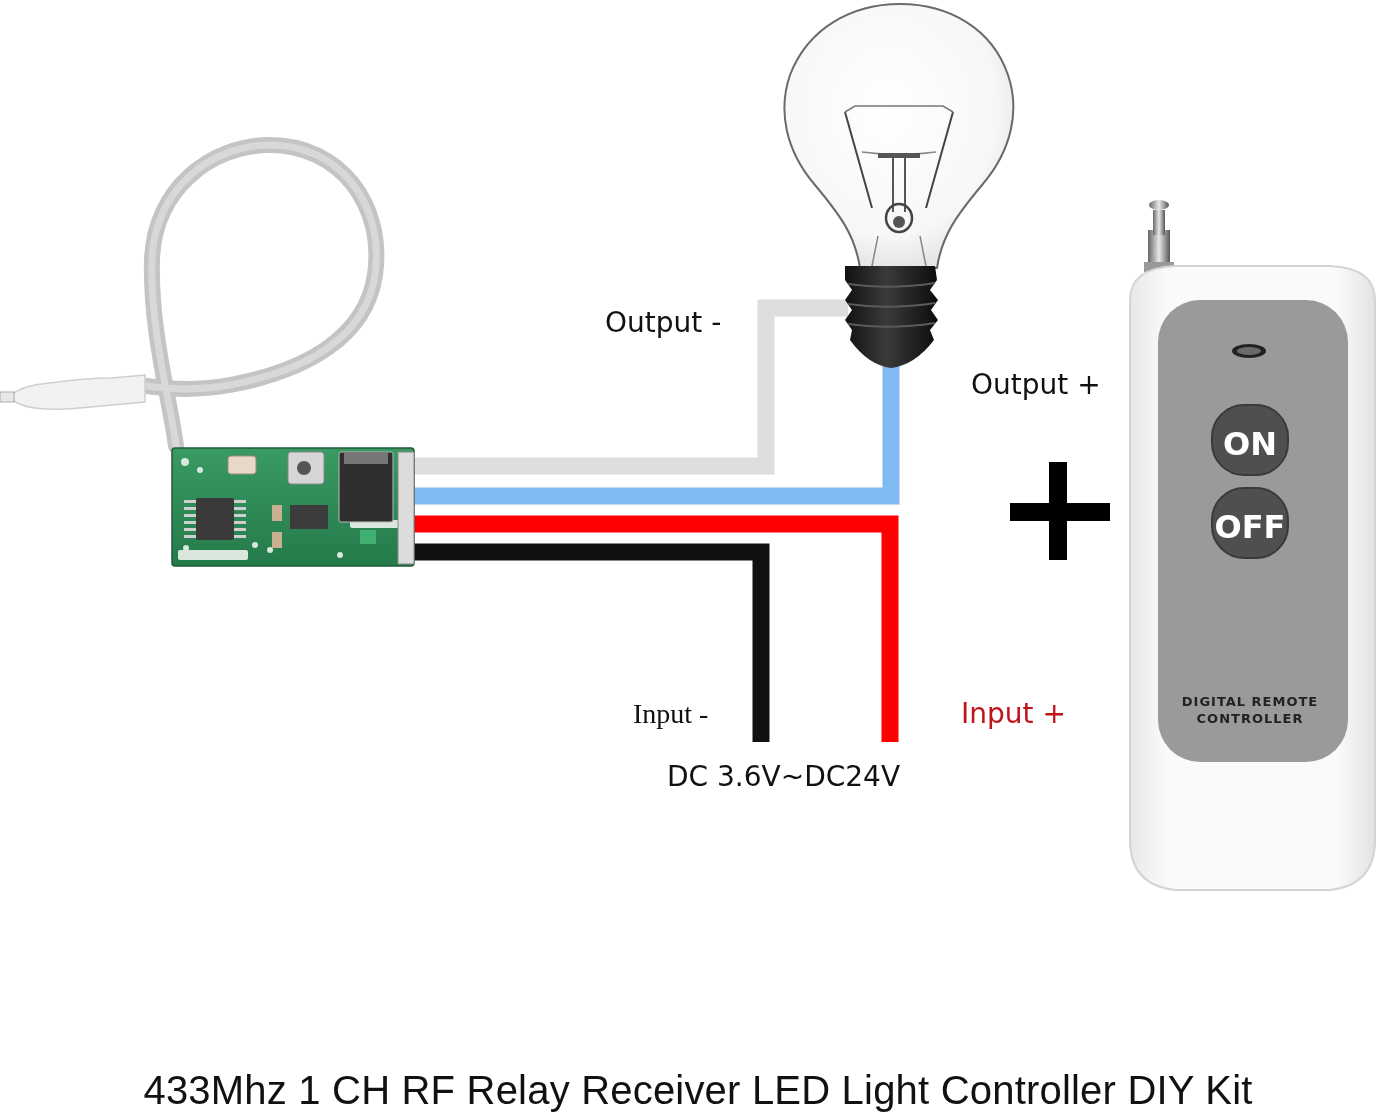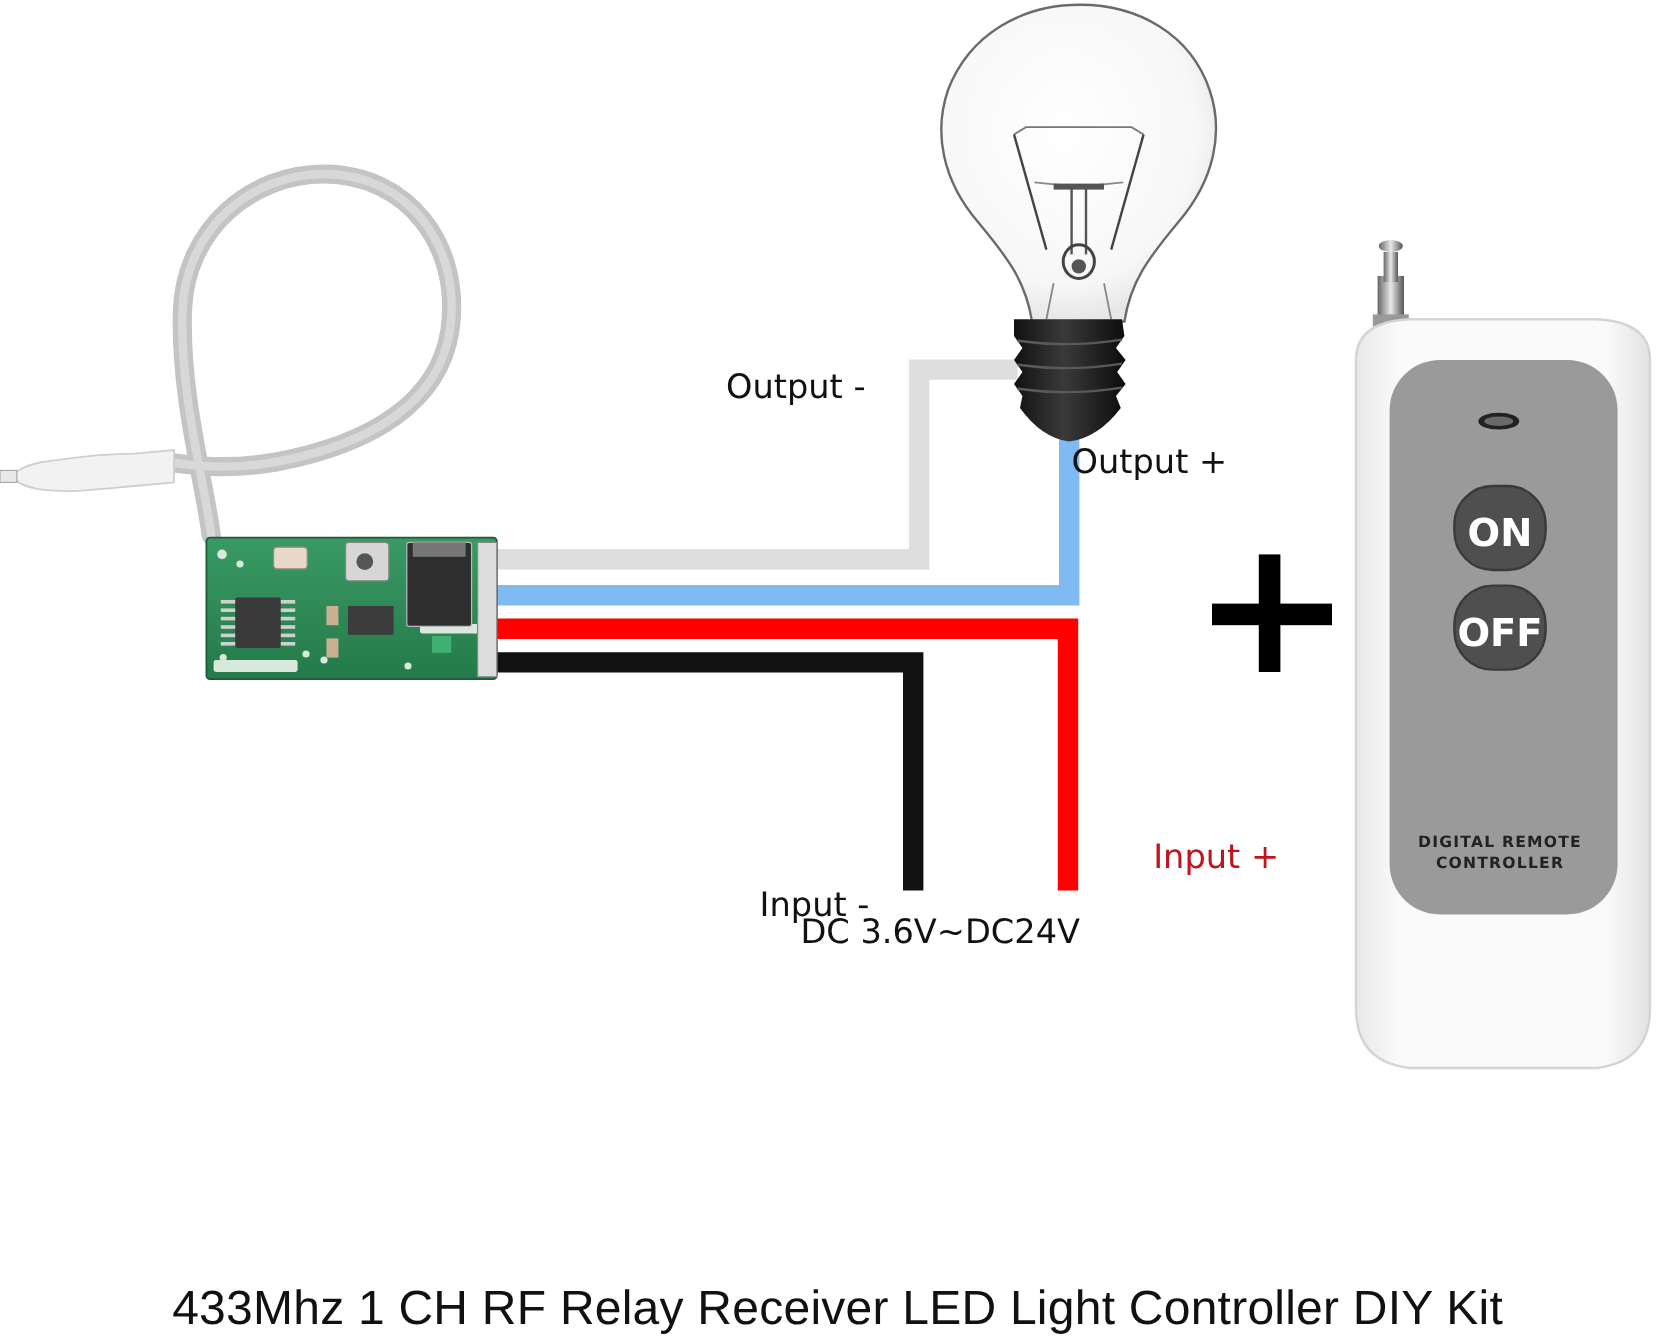--- a/index.html
+++ b/index.html
@@ -160,18 +160,18 @@
   <g>
     <rect x="1212" y="488" width="76" height="70" rx="32" fill="#4f4f4f" stroke="#3a3a3a" stroke-width="2"></rect>
     <text class="remote-text" x="1250" y="538" text-anchor="middle" font-size="32" font-weight="normal" fill="#ffffff">OFF</text>
   </g>
 
   <text class="remote-text" x="1250" y="706" text-anchor="middle" font-size="13" fill="#222" letter-spacing="1">DIGITAL REMOTE</text>
   <text class="remote-text" x="1250" y="723" text-anchor="middle" font-size="13" fill="#222" letter-spacing="1">CONTROLLER</text>
 </svg>
 
 <div class="label" style="left:605px; top:309px;">Output -</div>
-<div class="label" style="left:893px; top:371px;">Output +</div>
-<div class="label" style="left:633px; top:740px;">Input -</div>
+<div class="label" style="left:971px; top:371px;">Output +</div>
+<div class="label" style="left:633px; top:700px;font-family:Liberation Serif, serif;">Input -</div>
 <div class="label" style="left:913px; top:700px; color:#c0141c;margin-left:48px;">Input +</div>
 <div class="label" style="left:667px; top:763px;">DC 3.6V~DC24V</div>
 
 <div class="caption">433Mhz 1 CH RF Relay Receiver LED Light Controller DIY Kit</div>
 
 </body></html>

